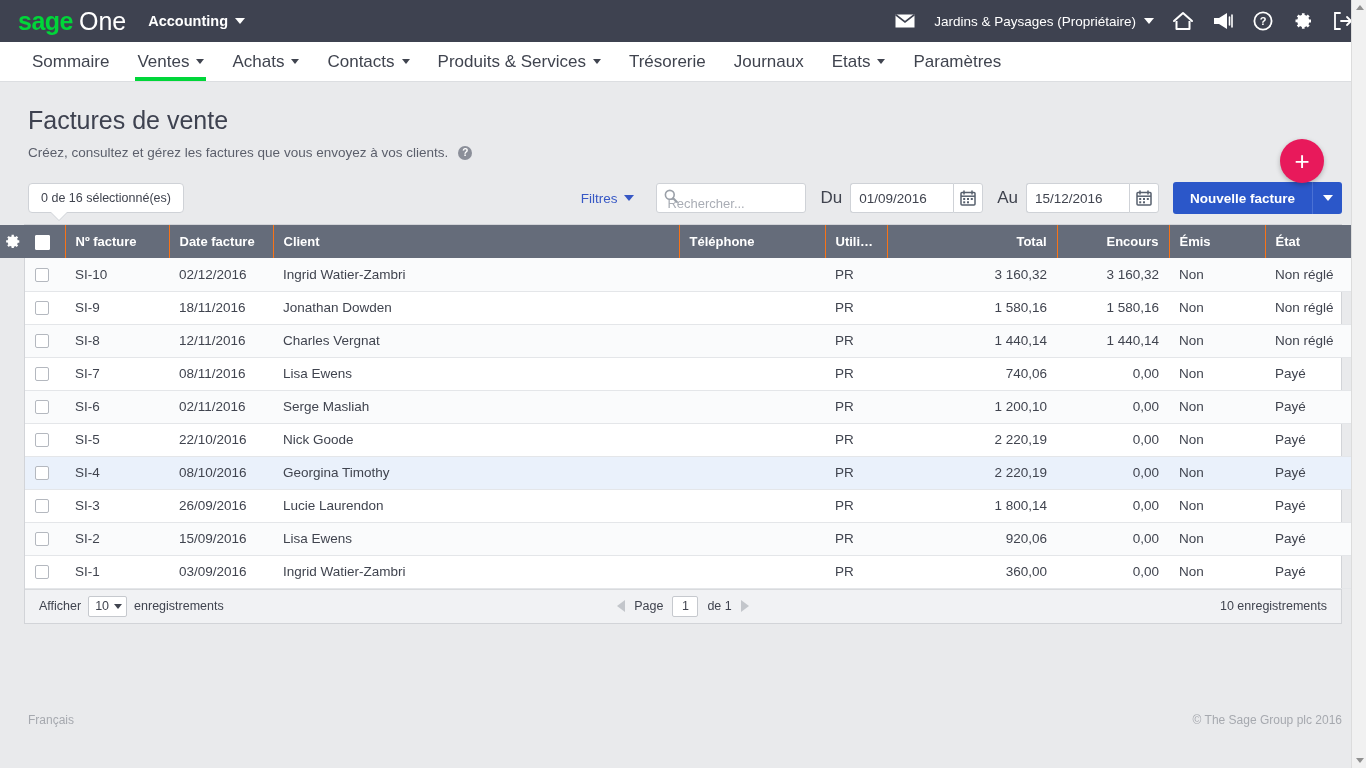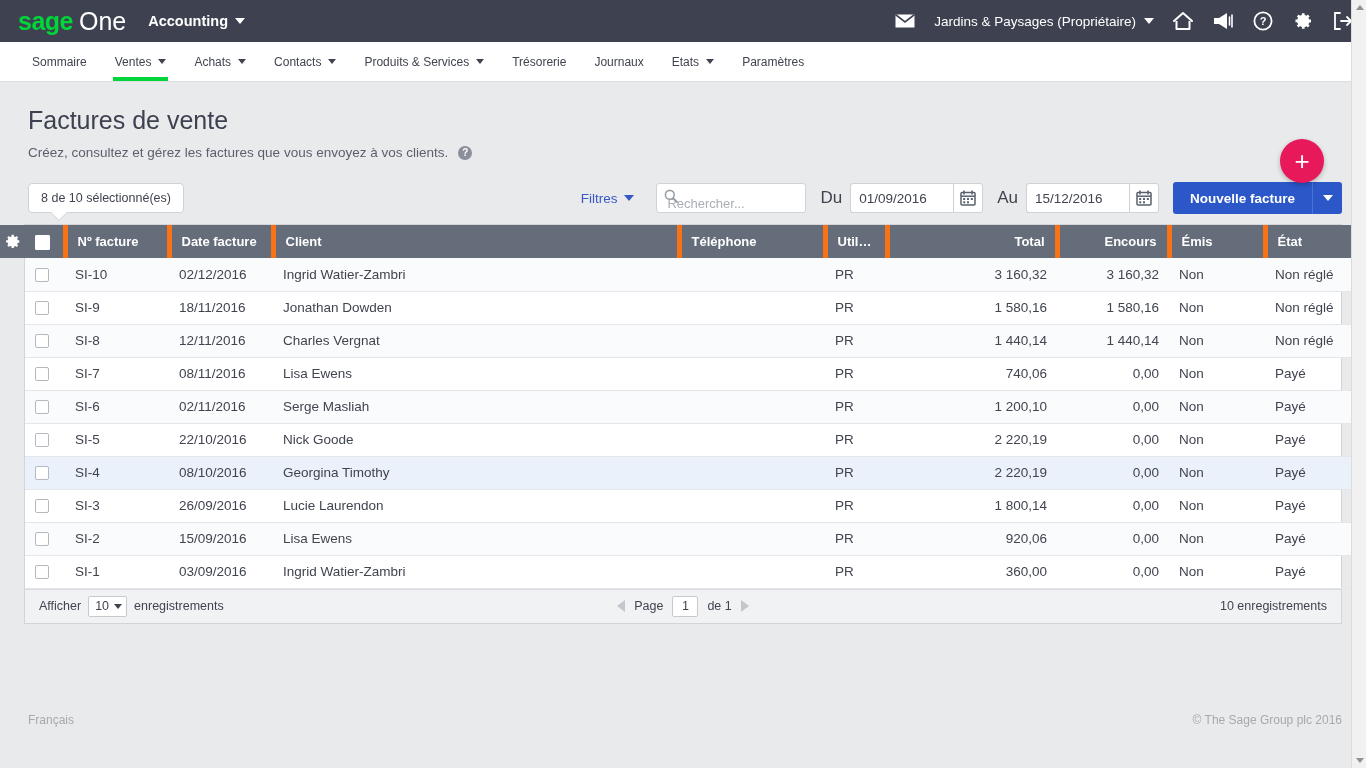--- a/index.html
+++ b/index.html
@@ -61,21 +61,21 @@
     display: flex;
     align-items: stretch;
     padding-left: 18px;
     border-bottom: 1px solid #dcdee1;
     position: relative;
     z-index: 30;
   }
   .navitem {
     display: flex; align-items: center; gap: 7px;
     padding: 0 14px;
-    font-size: 12px;
+    font-size: 17px;
     color: #40444f;
     cursor: pointer;
     position: relative;
     white-space: nowrap;
   }
   .navitem .caret-down {
     border-top-color: #40444f;
     border-left-width: 4px; border-right-width: 4px; border-top-width: 5px;
   }
   .navitem.active::after {
@@ -258,21 +258,21 @@
   }
   table { width: 100%; border-collapse: collapse; table-layout: fixed; }
   thead th {
     background: #656c7a;
     color: #fff;
     font-size: 13px;
     font-weight: bold;
     height: 33px;
     text-align: left;
     padding: 0 10px;
-    border-left: 5px solid #f97316;
+    border-left: 1px solid #f97316;
     white-space: nowrap;
     overflow: hidden;
     text-overflow: ellipsis;
   }
   thead th.first { border-left: none; }
   thead th.num { text-align: right; }
   tbody td {
     font-size: 13.5px;
     color: #40444f;
     height: 33px;
@@ -496,21 +496,21 @@
     <span>+</span>
   </div>
 
   <h1 class="page-title">Factures de vente</h1>
   <div class="page-sub">
     <span>Créez, consultez et gérez les factures que vous envoyez à vos clients.</span>
     <span class="help-dot">?</span>
   </div>
 
   <div class="toolbar">
-    <div class="selinfo">8 de 10 sélectionné(es)</div>
+    <div class="selinfo">0 de 16 sélectionné(es)</div>
 
     <div class="toolbar-right">
       <div class="filters">
         <span>Filtres</span>
         <span class="caret-down"></span>
       </div>
 
       <div class="searchbox">
         <span class="mag">
           <svg width="14" height="14" viewBox="0 0 14 14">

